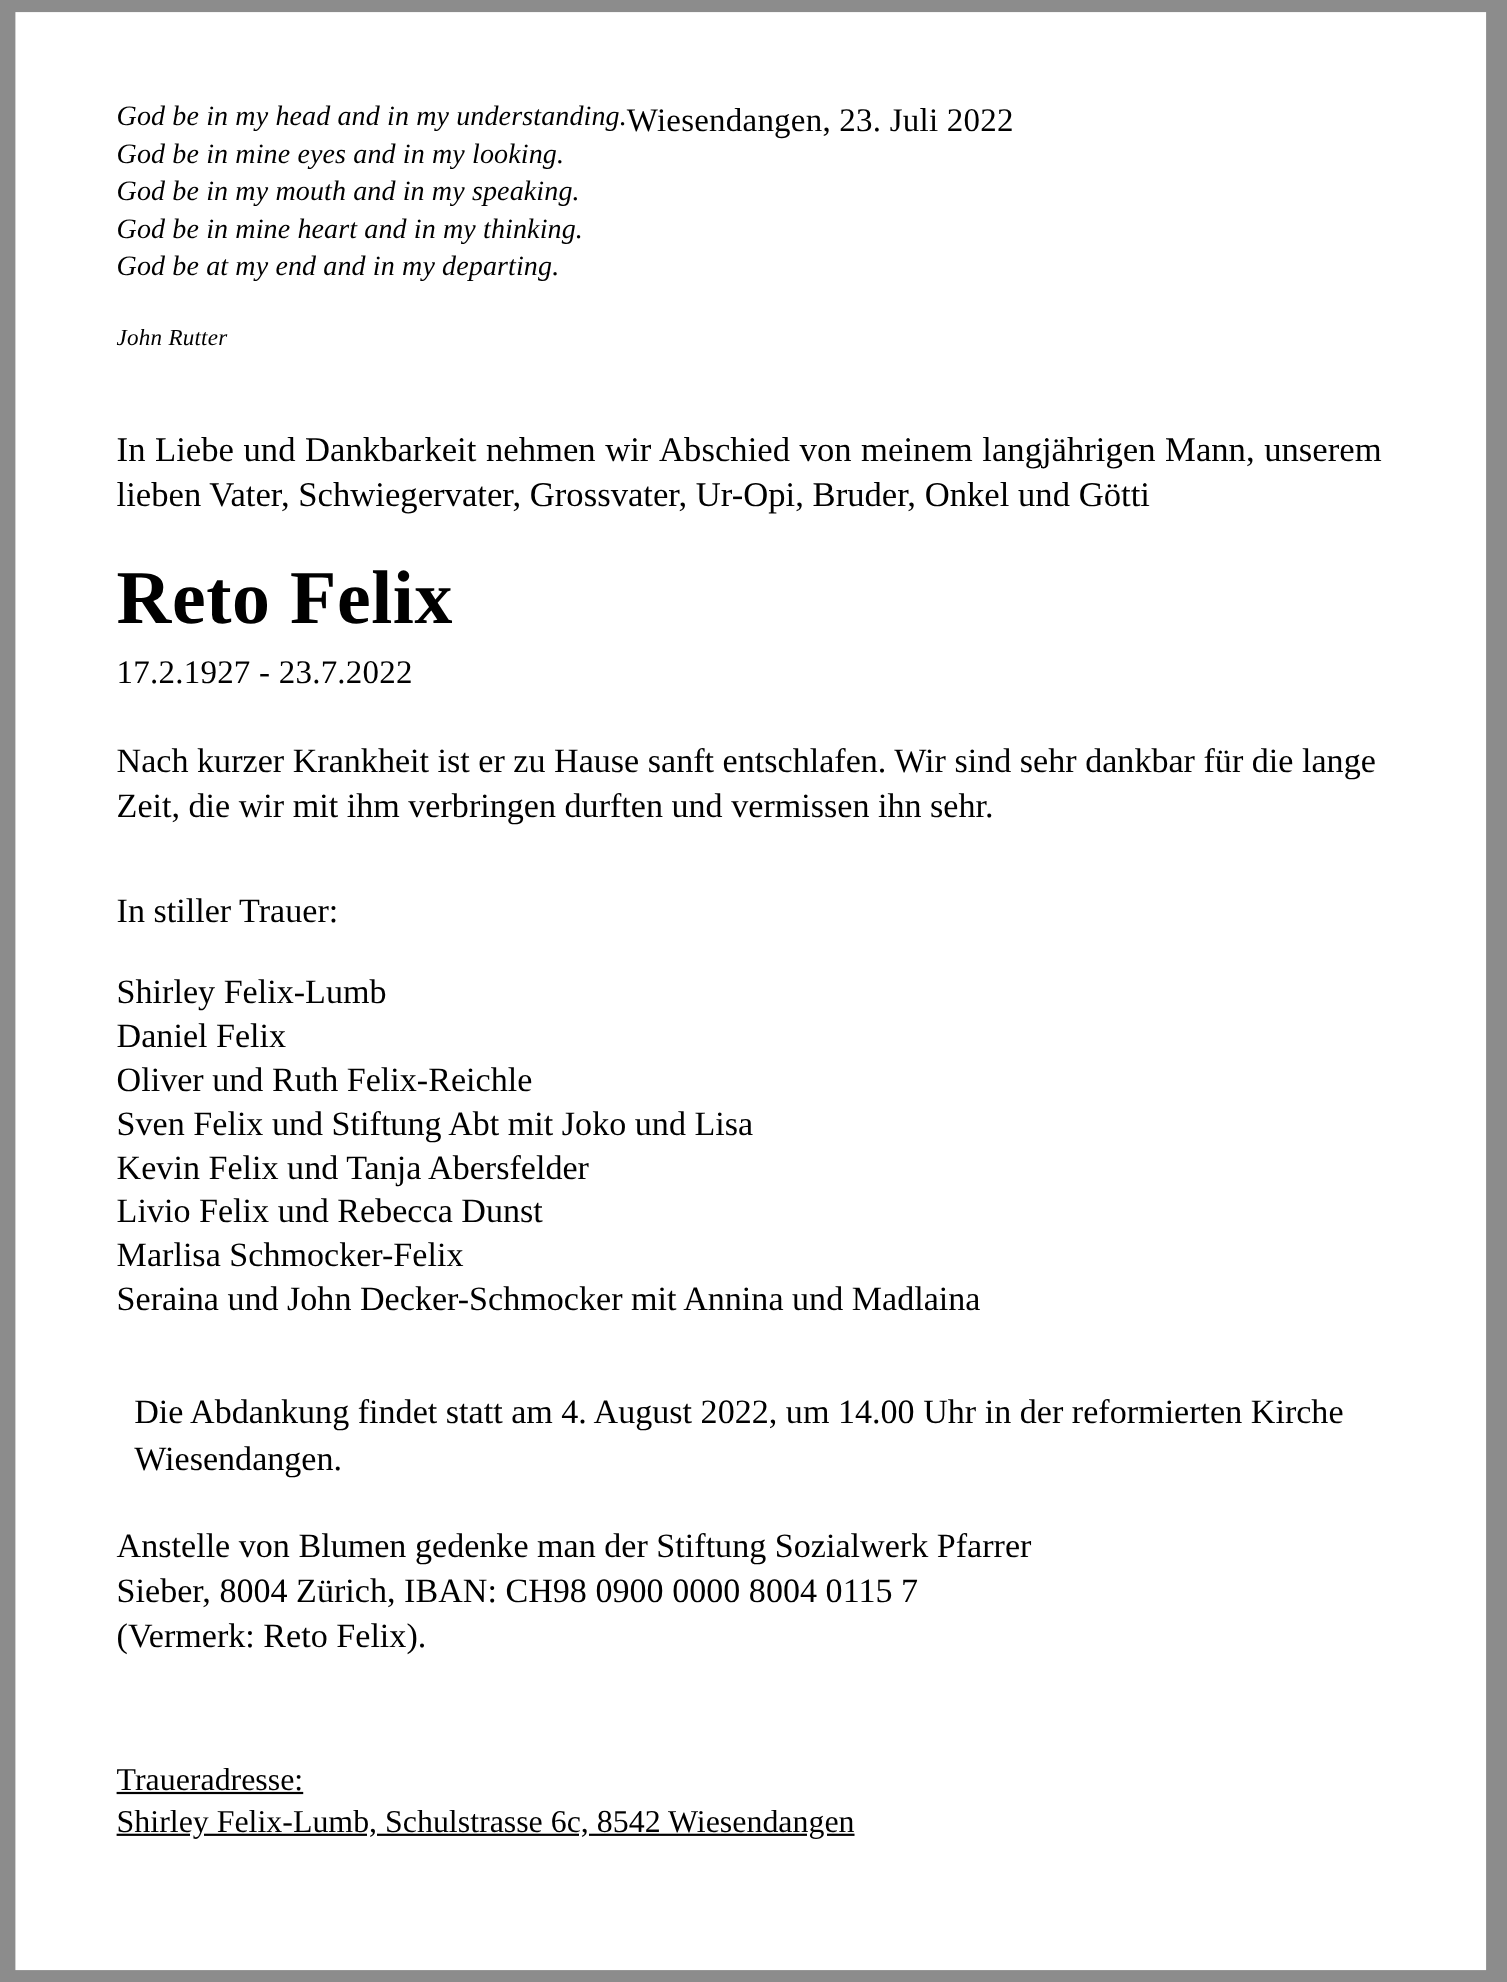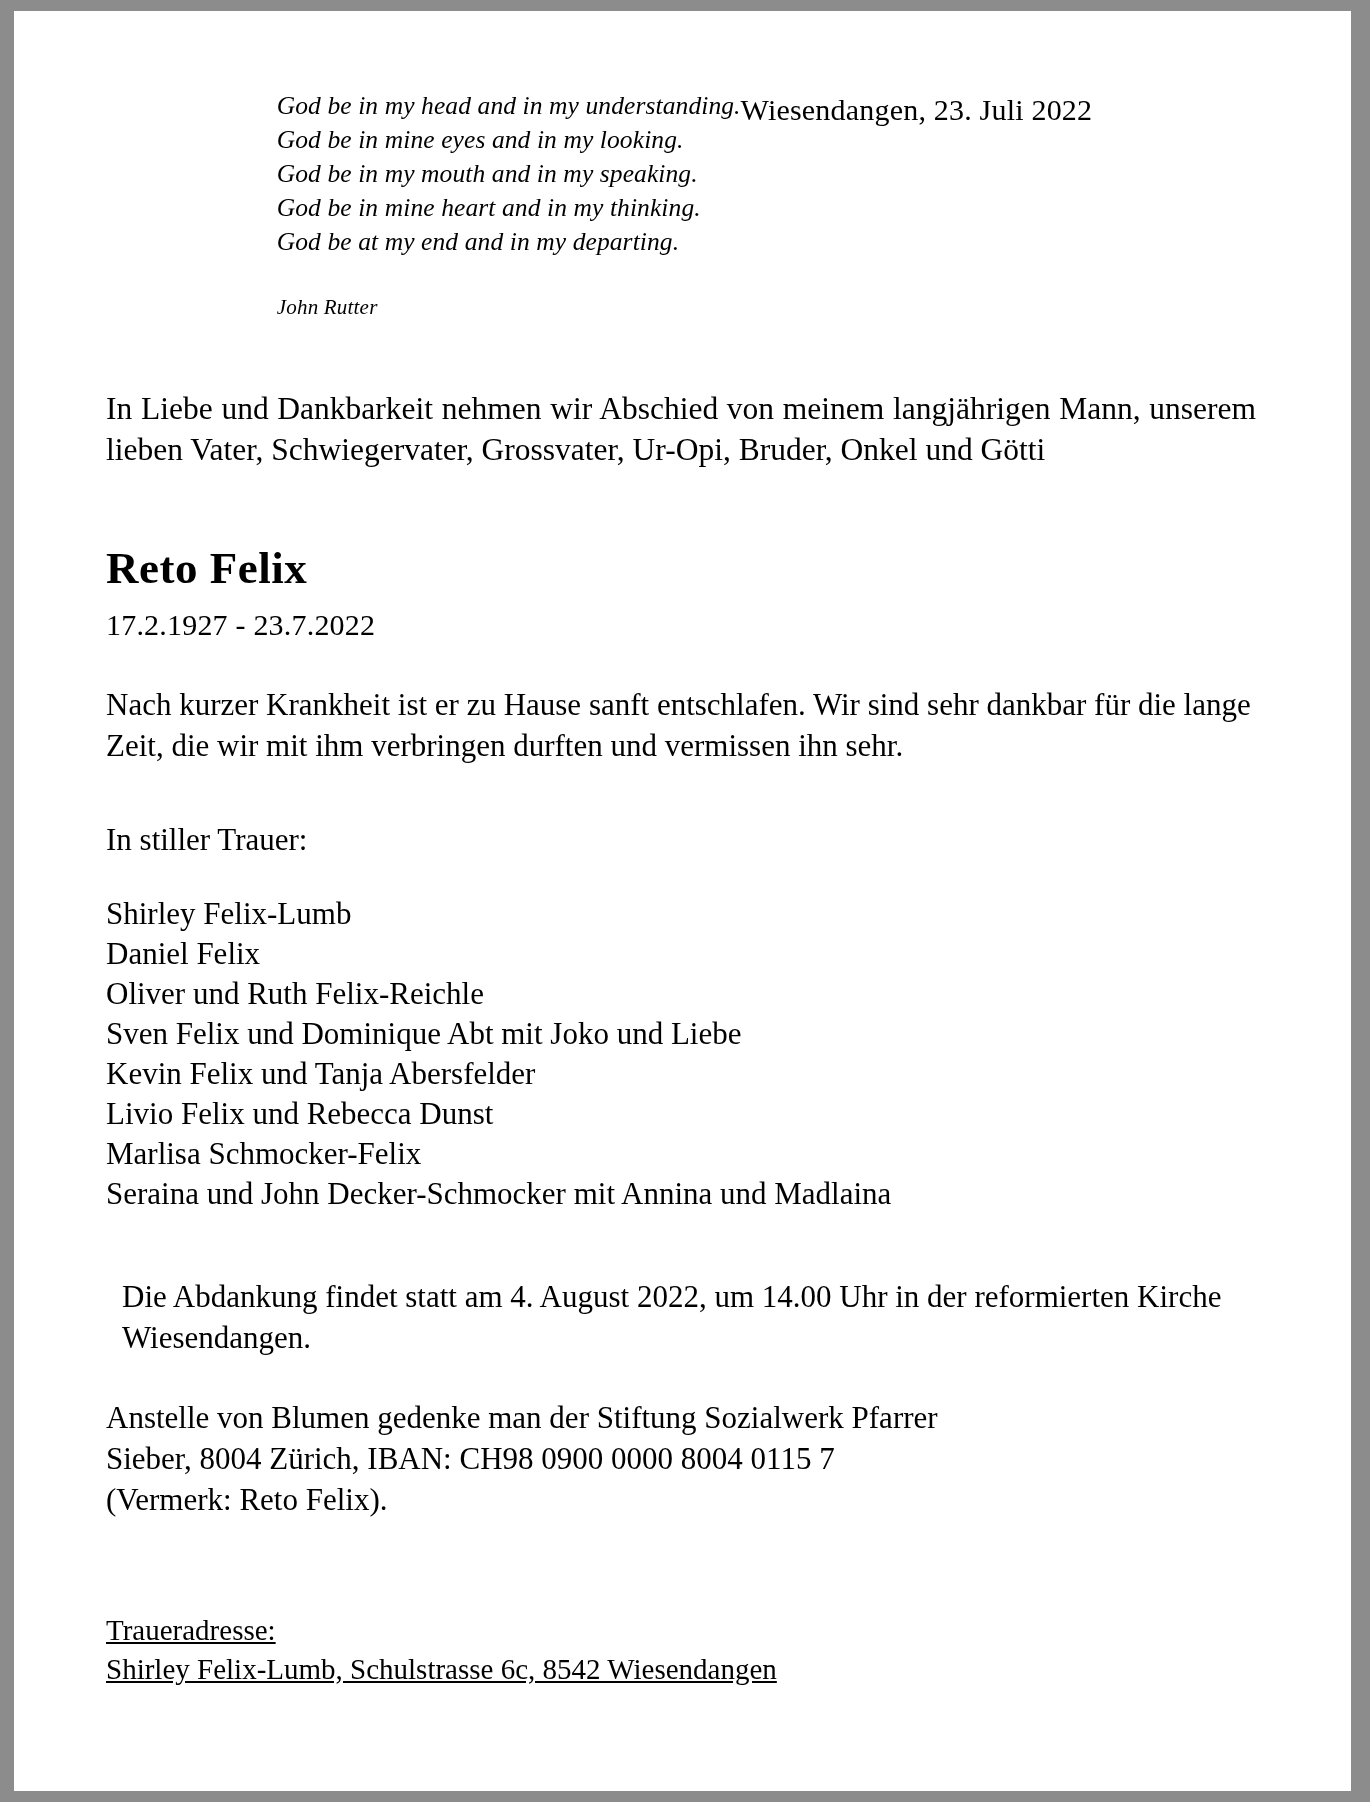--- a/index.html
+++ b/index.html
@@ -24,21 +24,21 @@
     box-sizing: border-box;
   }
   .inner {
     position: absolute;
     left: 92px;
     top: 78px;
     right: 88px;
   }
   .top-row {
     display: flex;
-    justify-content: center;
+    justify-content: flex-start;
     align-items: flex-start;
   }
   .poem {
     font-style: italic;
     font-size: 25.5px;
     line-height: 1.33;
     letter-spacing: 0.1px;
   }
   .poem-line {
     white-space: nowrap;
@@ -57,22 +57,22 @@
   }
   .intro {
     margin-top: 68px;
     font-size: 31.5px;
     line-height: 1.32;
     text-align: justify;
     text-justify: inter-word;
     width: 1150px;
   }
   .name {
-    margin-top: 74px;
-    font-size: 45px;
+    margin-top: 36px;
+    font-size: 69px;
     font-weight: bold;
     line-height: 1.05;
     letter-spacing: 0.5px;
   }
   .dates {
     margin-top: 16px;
     font-size: 30px;
     letter-spacing: 0.2px;
   }
   .para {
@@ -146,21 +146,21 @@
     <div class="dates">17.2.1927 - 23.7.2022</div>
 
     <div class="para">Nach kurzer Krankheit ist er zu Hause sanft entschlafen. Wir sind sehr dankbar für die lange Zeit, die wir mit ihm verbringen durften und vermissen ihn sehr.</div>
 
     <div class="mourning-label">In stiller Trauer:</div>
 
     <div class="mourners">
       <div class="mourner">Shirley Felix-Lumb</div>
       <div class="mourner">Daniel Felix</div>
       <div class="mourner">Oliver und Ruth Felix-Reichle</div>
-      <div class="mourner">Sven Felix und Dominique Abt mit Joko und Liebe</div>
+      <div class="mourner">Sven Felix und Stiftung Abt mit Joko und Lisa</div>
       <div class="mourner">Kevin Felix und Tanja Abersfelder</div>
       <div class="mourner">Livio Felix und Rebecca Dunst</div>
       <div class="mourner">Marlisa Schmocker-Felix</div>
       <div class="mourner">Seraina und John Decker-Schmocker mit Annina und Madlaina</div>
     </div>
 
     <div class="service">Die Abdankung findet statt am 4. August 2022, um 14.00 Uhr in der reformierten Kirche Wiesendangen.</div>
 
     <div class="donation">
       <div class="donation-line">Anstelle von Blumen gedenke man der Stiftung Sozialwerk Pfarrer</div>

